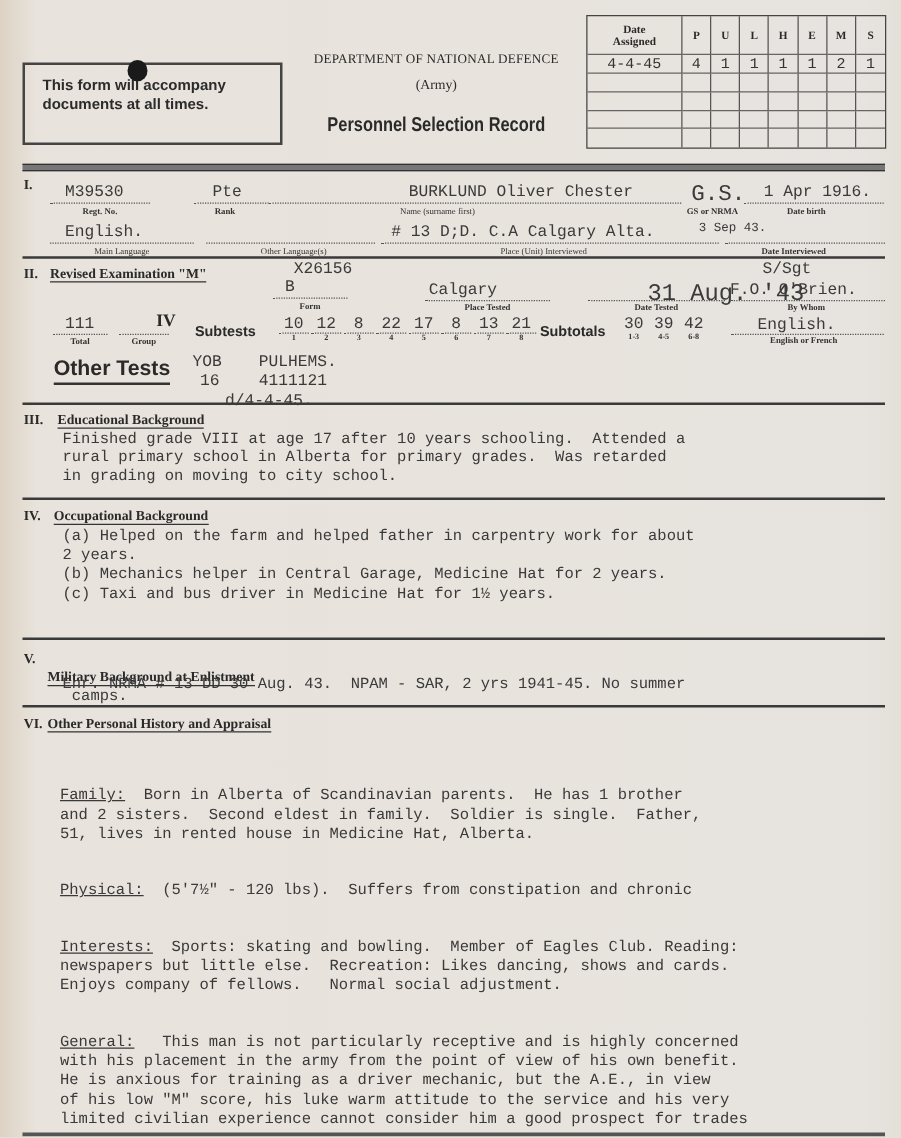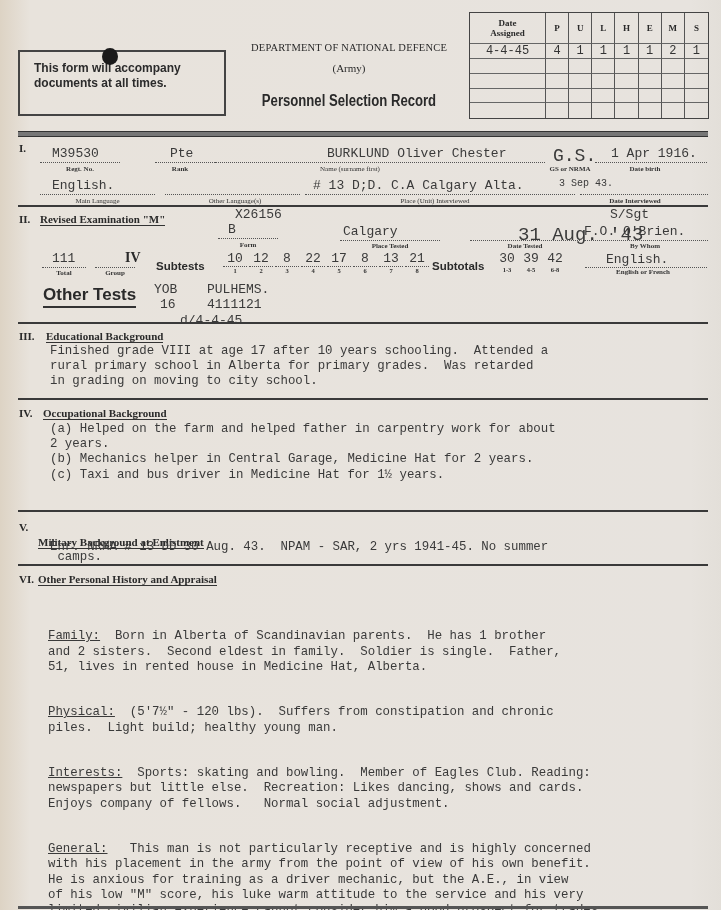--- a/index.html
+++ b/index.html
@@ -294,19 +294,19 @@
   <div class="abs sechead" style="left:38px;top:536px;">Military Background at Enlistment</div>
   <div class="abs body-text" style="left:50px;top:542px;line-height:10px;">Enr. NRMA # 13 DD 30 Aug. 43.  NPAM - SAR, 2 yrs 1941-45. No summer
  camps.</div>
   <div class="rule" style="top:564px;height:2px;"></div>
 
   <div class="abs secnum" style="left:19px;top:573px;">VI.</div>
   <div class="abs sechead" style="left:38px;top:573px;">Other Personal History and Appraisal</div>
 
   <div class="abs body-text" style="left:48px;top:599px;line-height:15.2px;">
     <div><span class="ul">Family:</span><span>  Born in Alberta of Scandinavian parents.  He has 1 brother</span><br><span>and 2 sisters.  Second eldest in family.  Soldier is single.  Father,</span><br><span>51, lives in rented house in Medicine Hat, Alberta.</span></div>
-    <div><span class="ul">Physical:</span><span>  (5'7½" - 120 lbs).  Suffers from constipation and chronic</span><br><span>piles.  Light build; healthy young man.</span></div>
+    <div><span class="ul">Physical:</span><span>  (5'7½" - 120 lbs).  Suffers from constipation and chronic</span><br></div>
     <div><span class="ul">Interests:</span><span>  Sports: skating and bowling.  Member of Eagles Club. Reading:</span><br><span>newspapers but little else.  Recreation: Likes dancing, shows and cards.</span><br><span>Enjoys company of fellows.   Normal social adjustment.</span></div>
     <div><span class="ul">General:</span><span>   This man is not particularly receptive and is highly concerned</span><br><span>with his placement in the army from the point of view of his own benefit.</span><br><span>He is anxious for training as a driver mechanic, but the A.E., in view</span><br><span>of his low "M" score, his luke warm attitude to the service and his very</span><br><span>limited civilian experience cannot consider him a good prospect for trades</span><br></div>
   </div>
 
   <div class="rule" style="top:906px;height:3px;background:#555;"></div>
 </div>
 
 </body></html>

